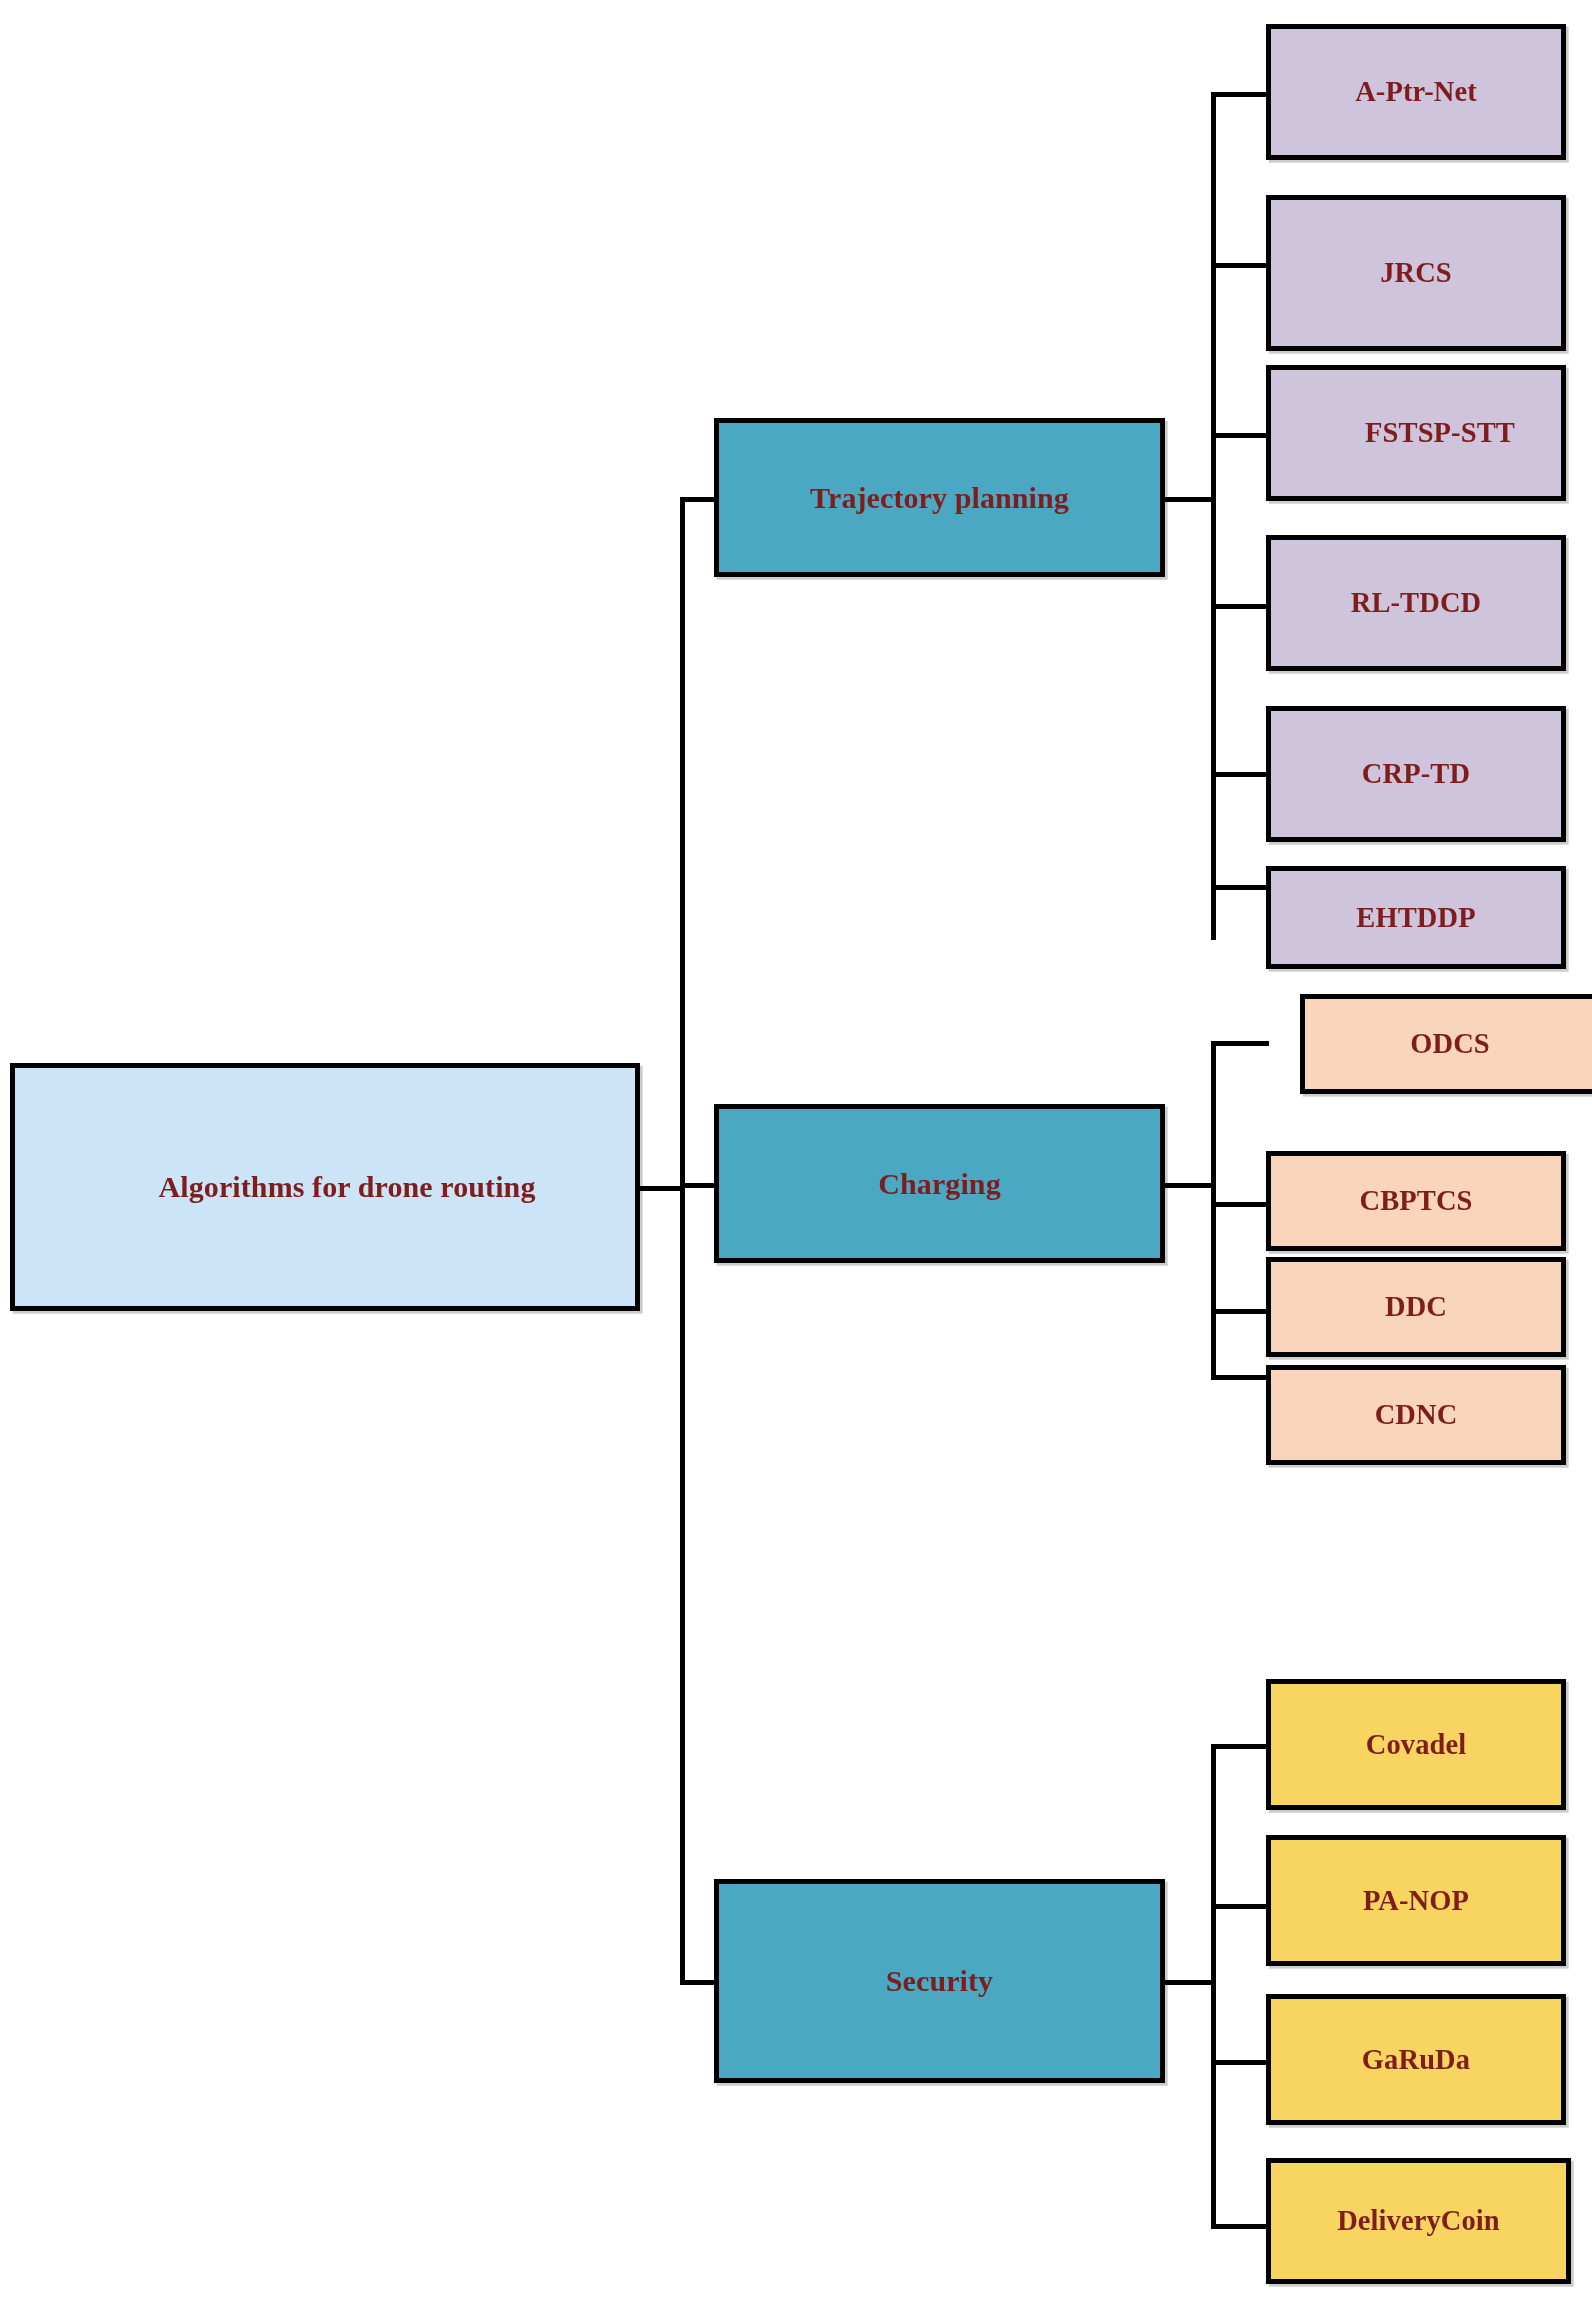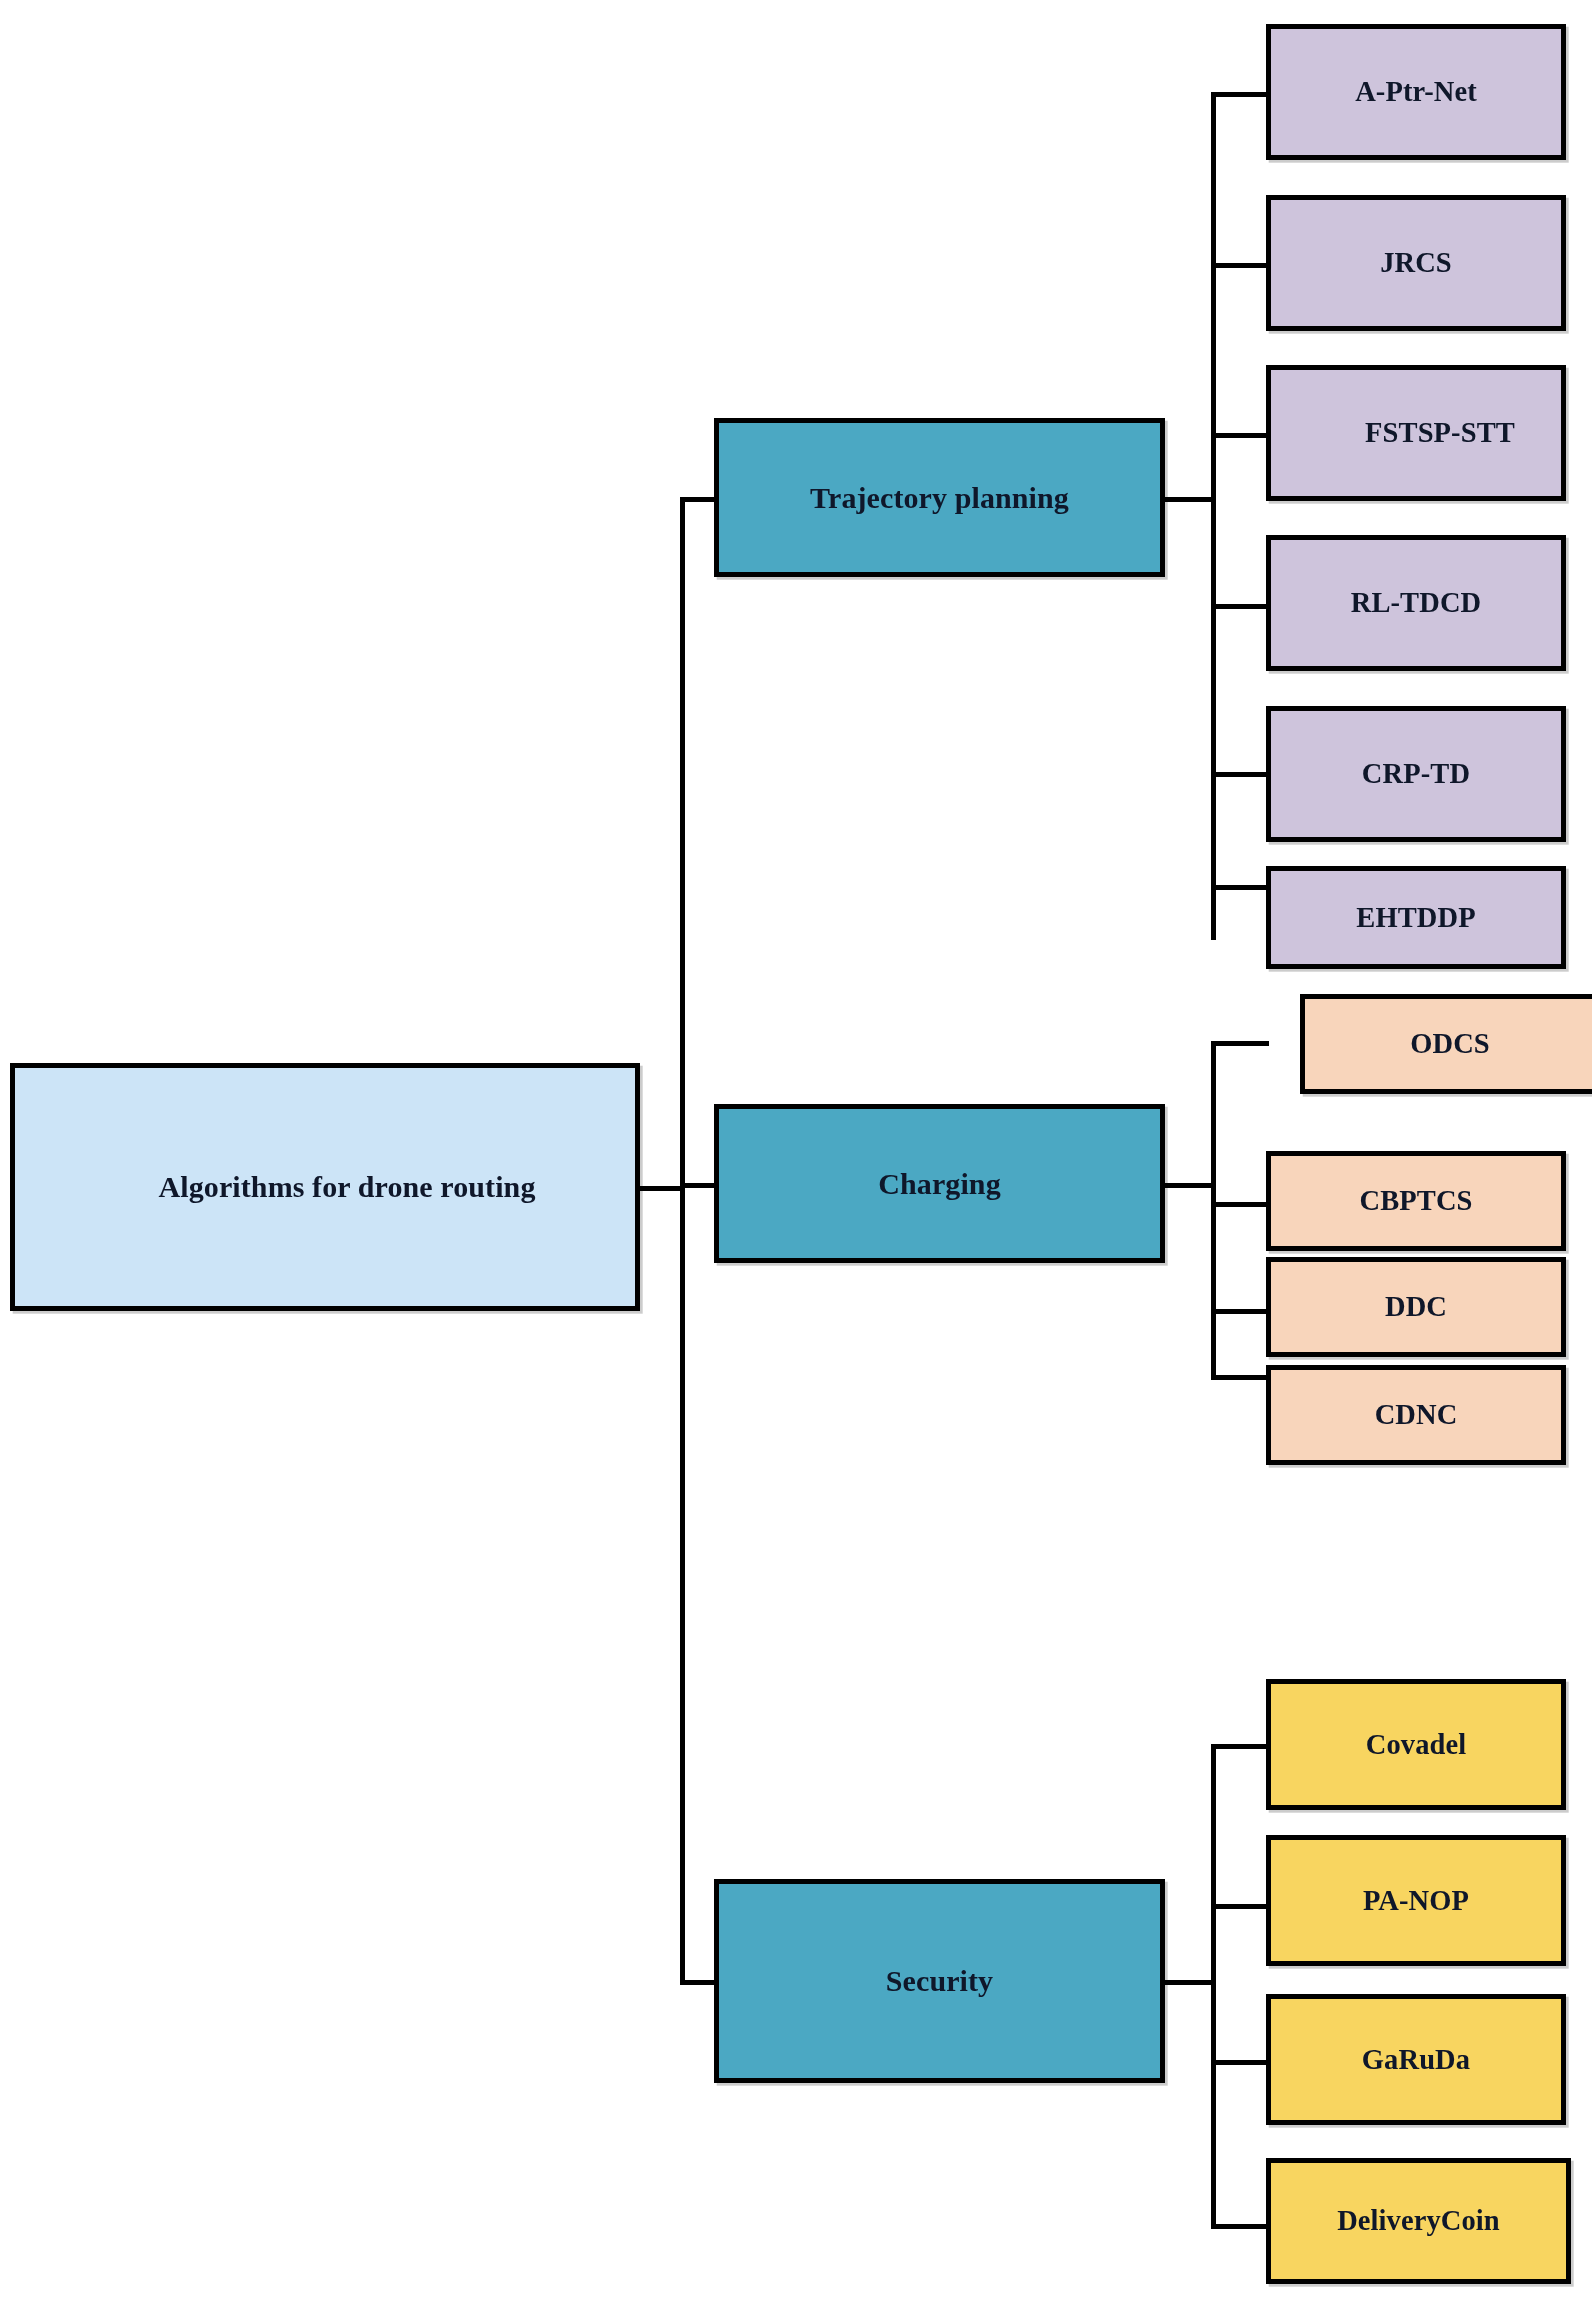--- a/index.html
+++ b/index.html
@@ -16,21 +16,21 @@
     font-family: "Liberation Serif", "DejaVu Serif", serif;
   }
   .node {
     position: absolute;
     box-sizing: border-box;
     border: 5px solid #000000;
     display: flex;
     align-items: center;
     justify-content: center;
     text-align: center;
-    color: #0f172a;
+    color: #7f1d1d;
     font-weight: bold;
     line-height: 1.05;
     letter-spacing: 0.1px;
     box-shadow: 2.7px 2.7px 0 rgba(0,0,0,0.20);
   }
   .node-root {
     font-size: 30px;
     padding-left: 44px;
   }
   .node-cat {
@@ -84,21 +84,21 @@
   <div class="node node-root" style="left:10px; top:1063px; width:630px; height:248px; background:#CCE4F7;">Algorithms for drone routing</div>
 
   <div class="node node-cat" style="left:714px; top:418px; width:451px; height:159px; background:#4BA8C3;">Trajectory planning</div>
 
   <div class="node node-cat" style="left:714px; top:1104px; width:451px; height:159px; background:#4BA8C3;">Charging</div>
 
   <div class="node node-cat" style="left:714px; top:1879px; width:451px; height:204px; background:#4BA8C3;">Security</div>
 
   <div class="node node-leaf" style="left:1266px; top:24px; width:300px; height:136px; background:#CEC4DC;">A-Ptr-Net</div>
 
-  <div class="node node-leaf" style="left:1266px; top:195px; width:300px; height:136px; background:#CEC4DC;">JRCS</div>
+  <div class="node node-leaf" style="left:1266px; top:195px; width:300px; height:156px; background:#CEC4DC;">JRCS</div>
 
   <div class="node node-leaf" style="left:1266px; top:365px; width:300px; height:136px; background:#CEC4DC;padding-left:48px;">FSTSP-STT</div>
 
   <div class="node node-leaf" style="left:1266px; top:535px; width:300px; height:136px; background:#CEC4DC;">RL-TDCD</div>
 
   <div class="node node-leaf" style="left:1266px; top:866px; width:300px; height:103px; background:#CEC4DC;">EHTDDP</div>
 
   <div class="node node-leaf" style="left:1266px; top:706px; width:300px; height:136px; background:#CEC4DC;">CRP-TD</div>
 
   <div class="node node-leaf" style="left:1300px; top:994px; width:300px; height:100px; background:#F8D5BB;">ODCS</div>

